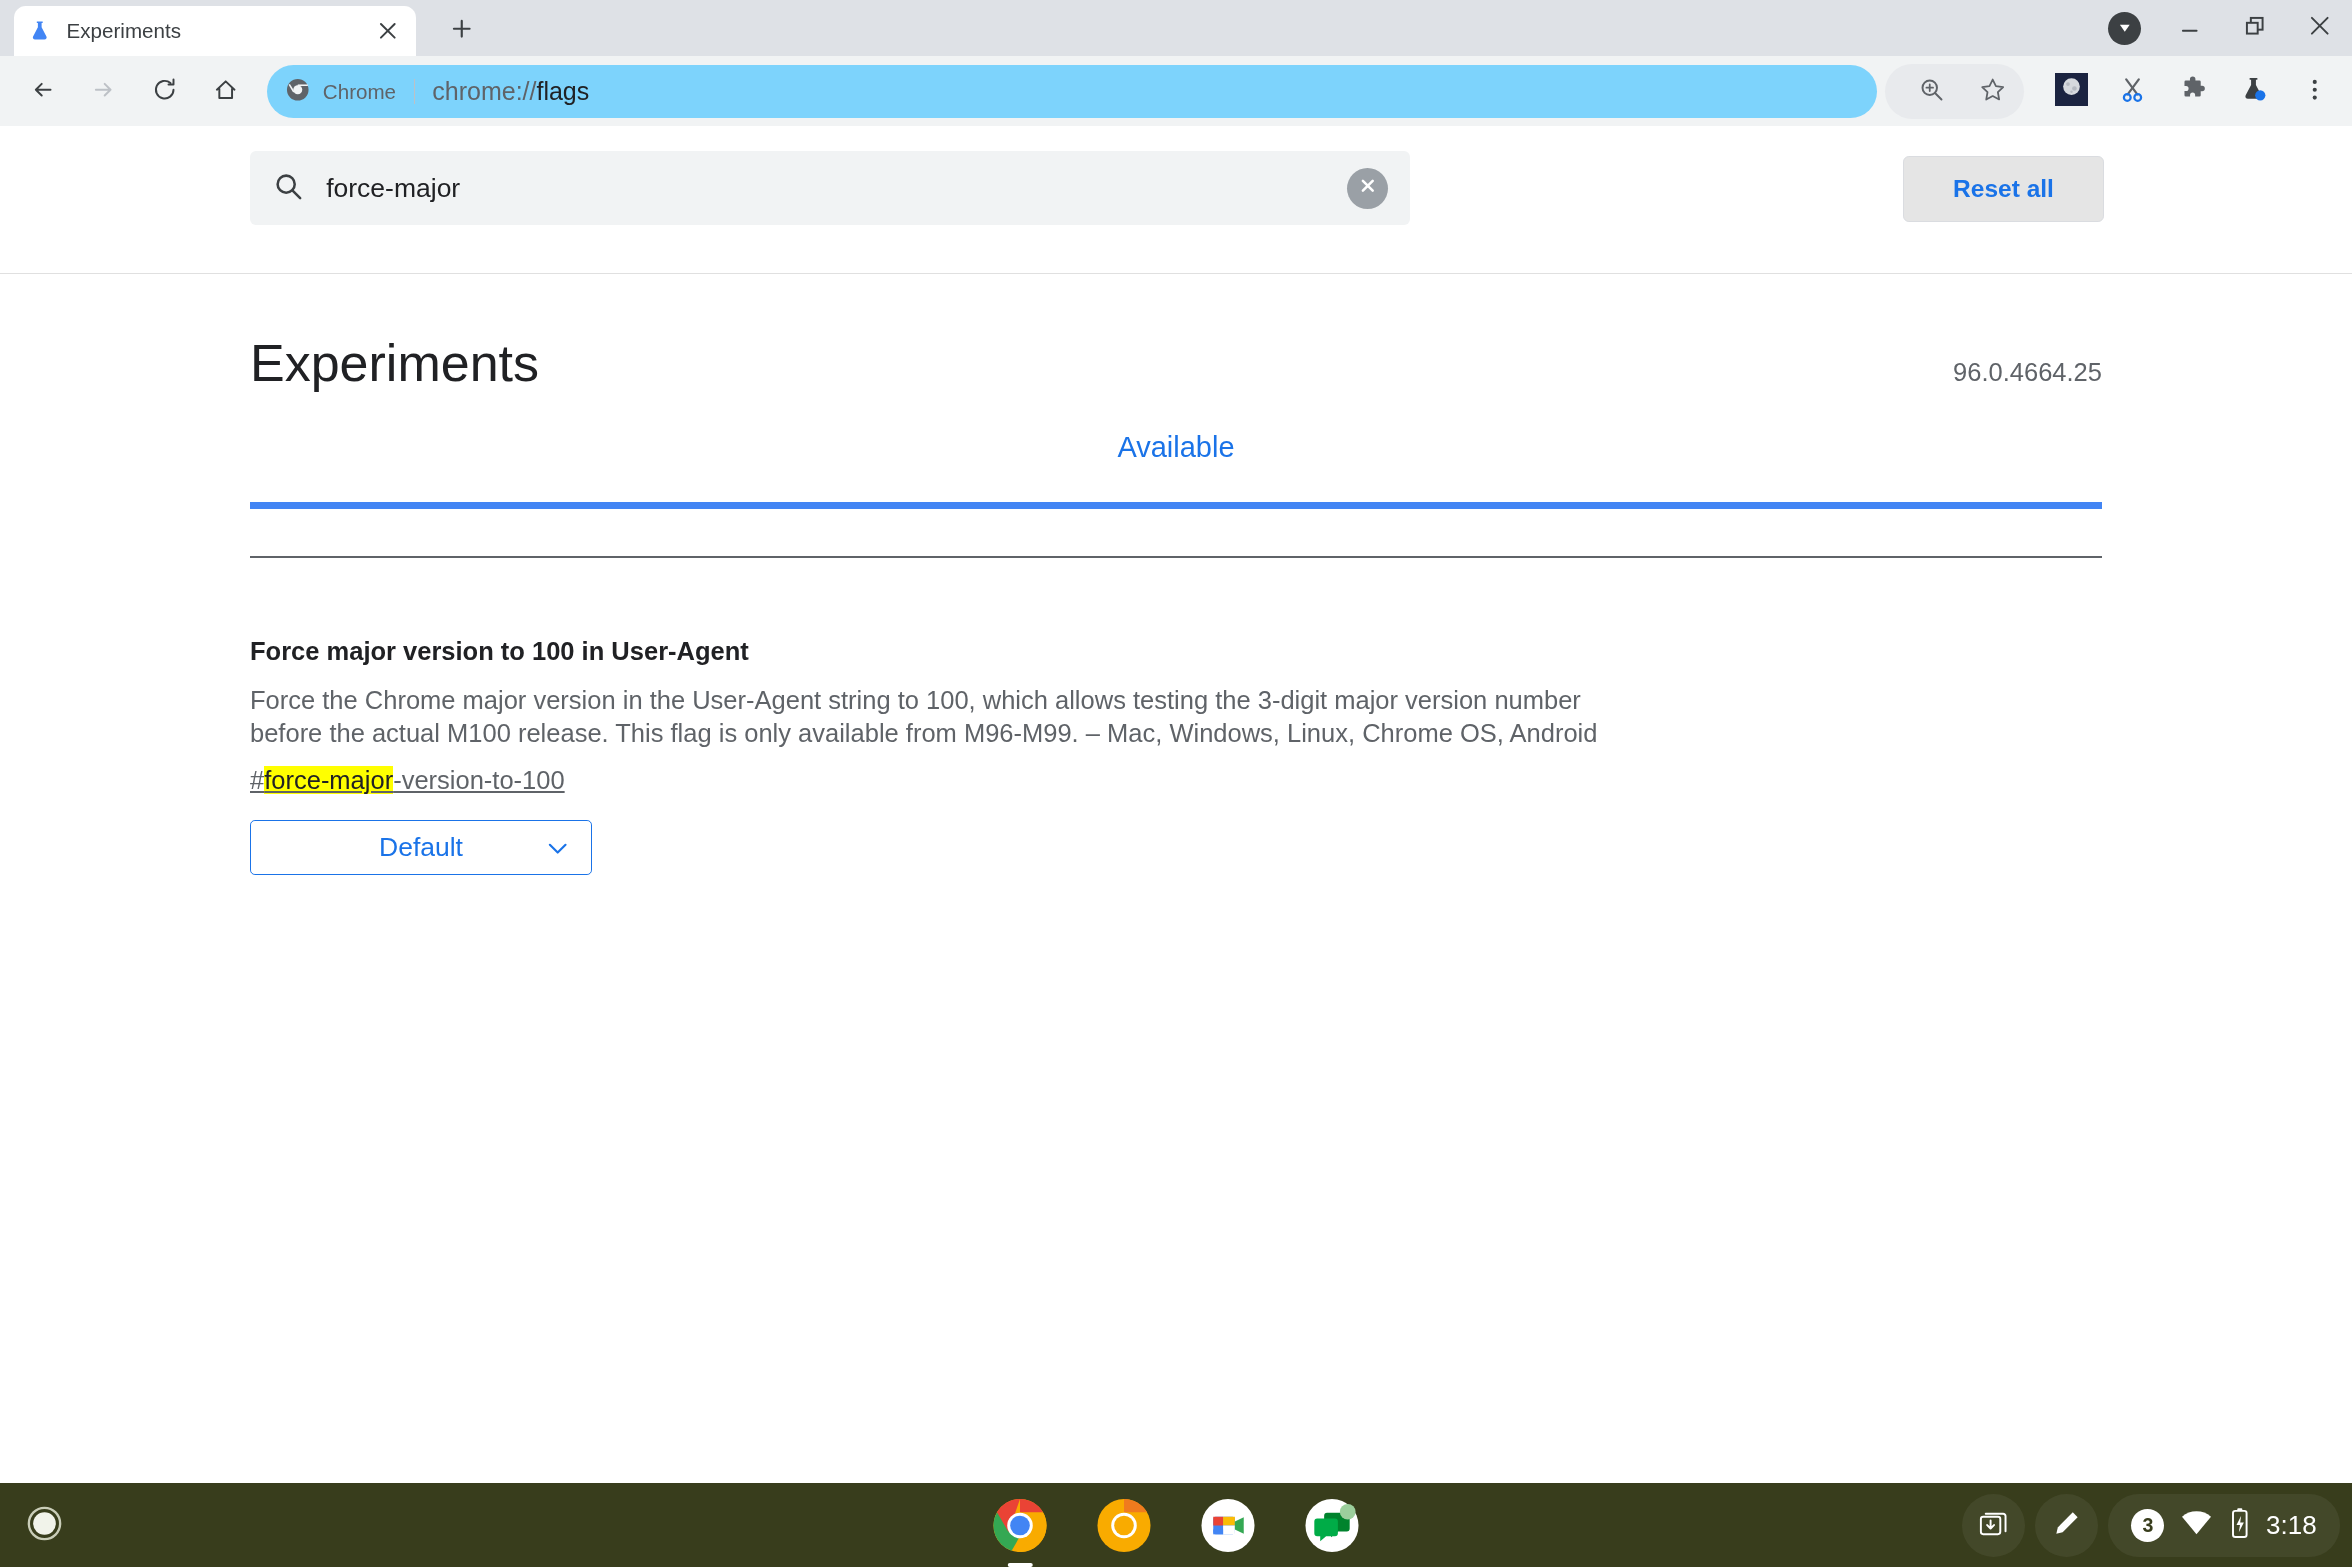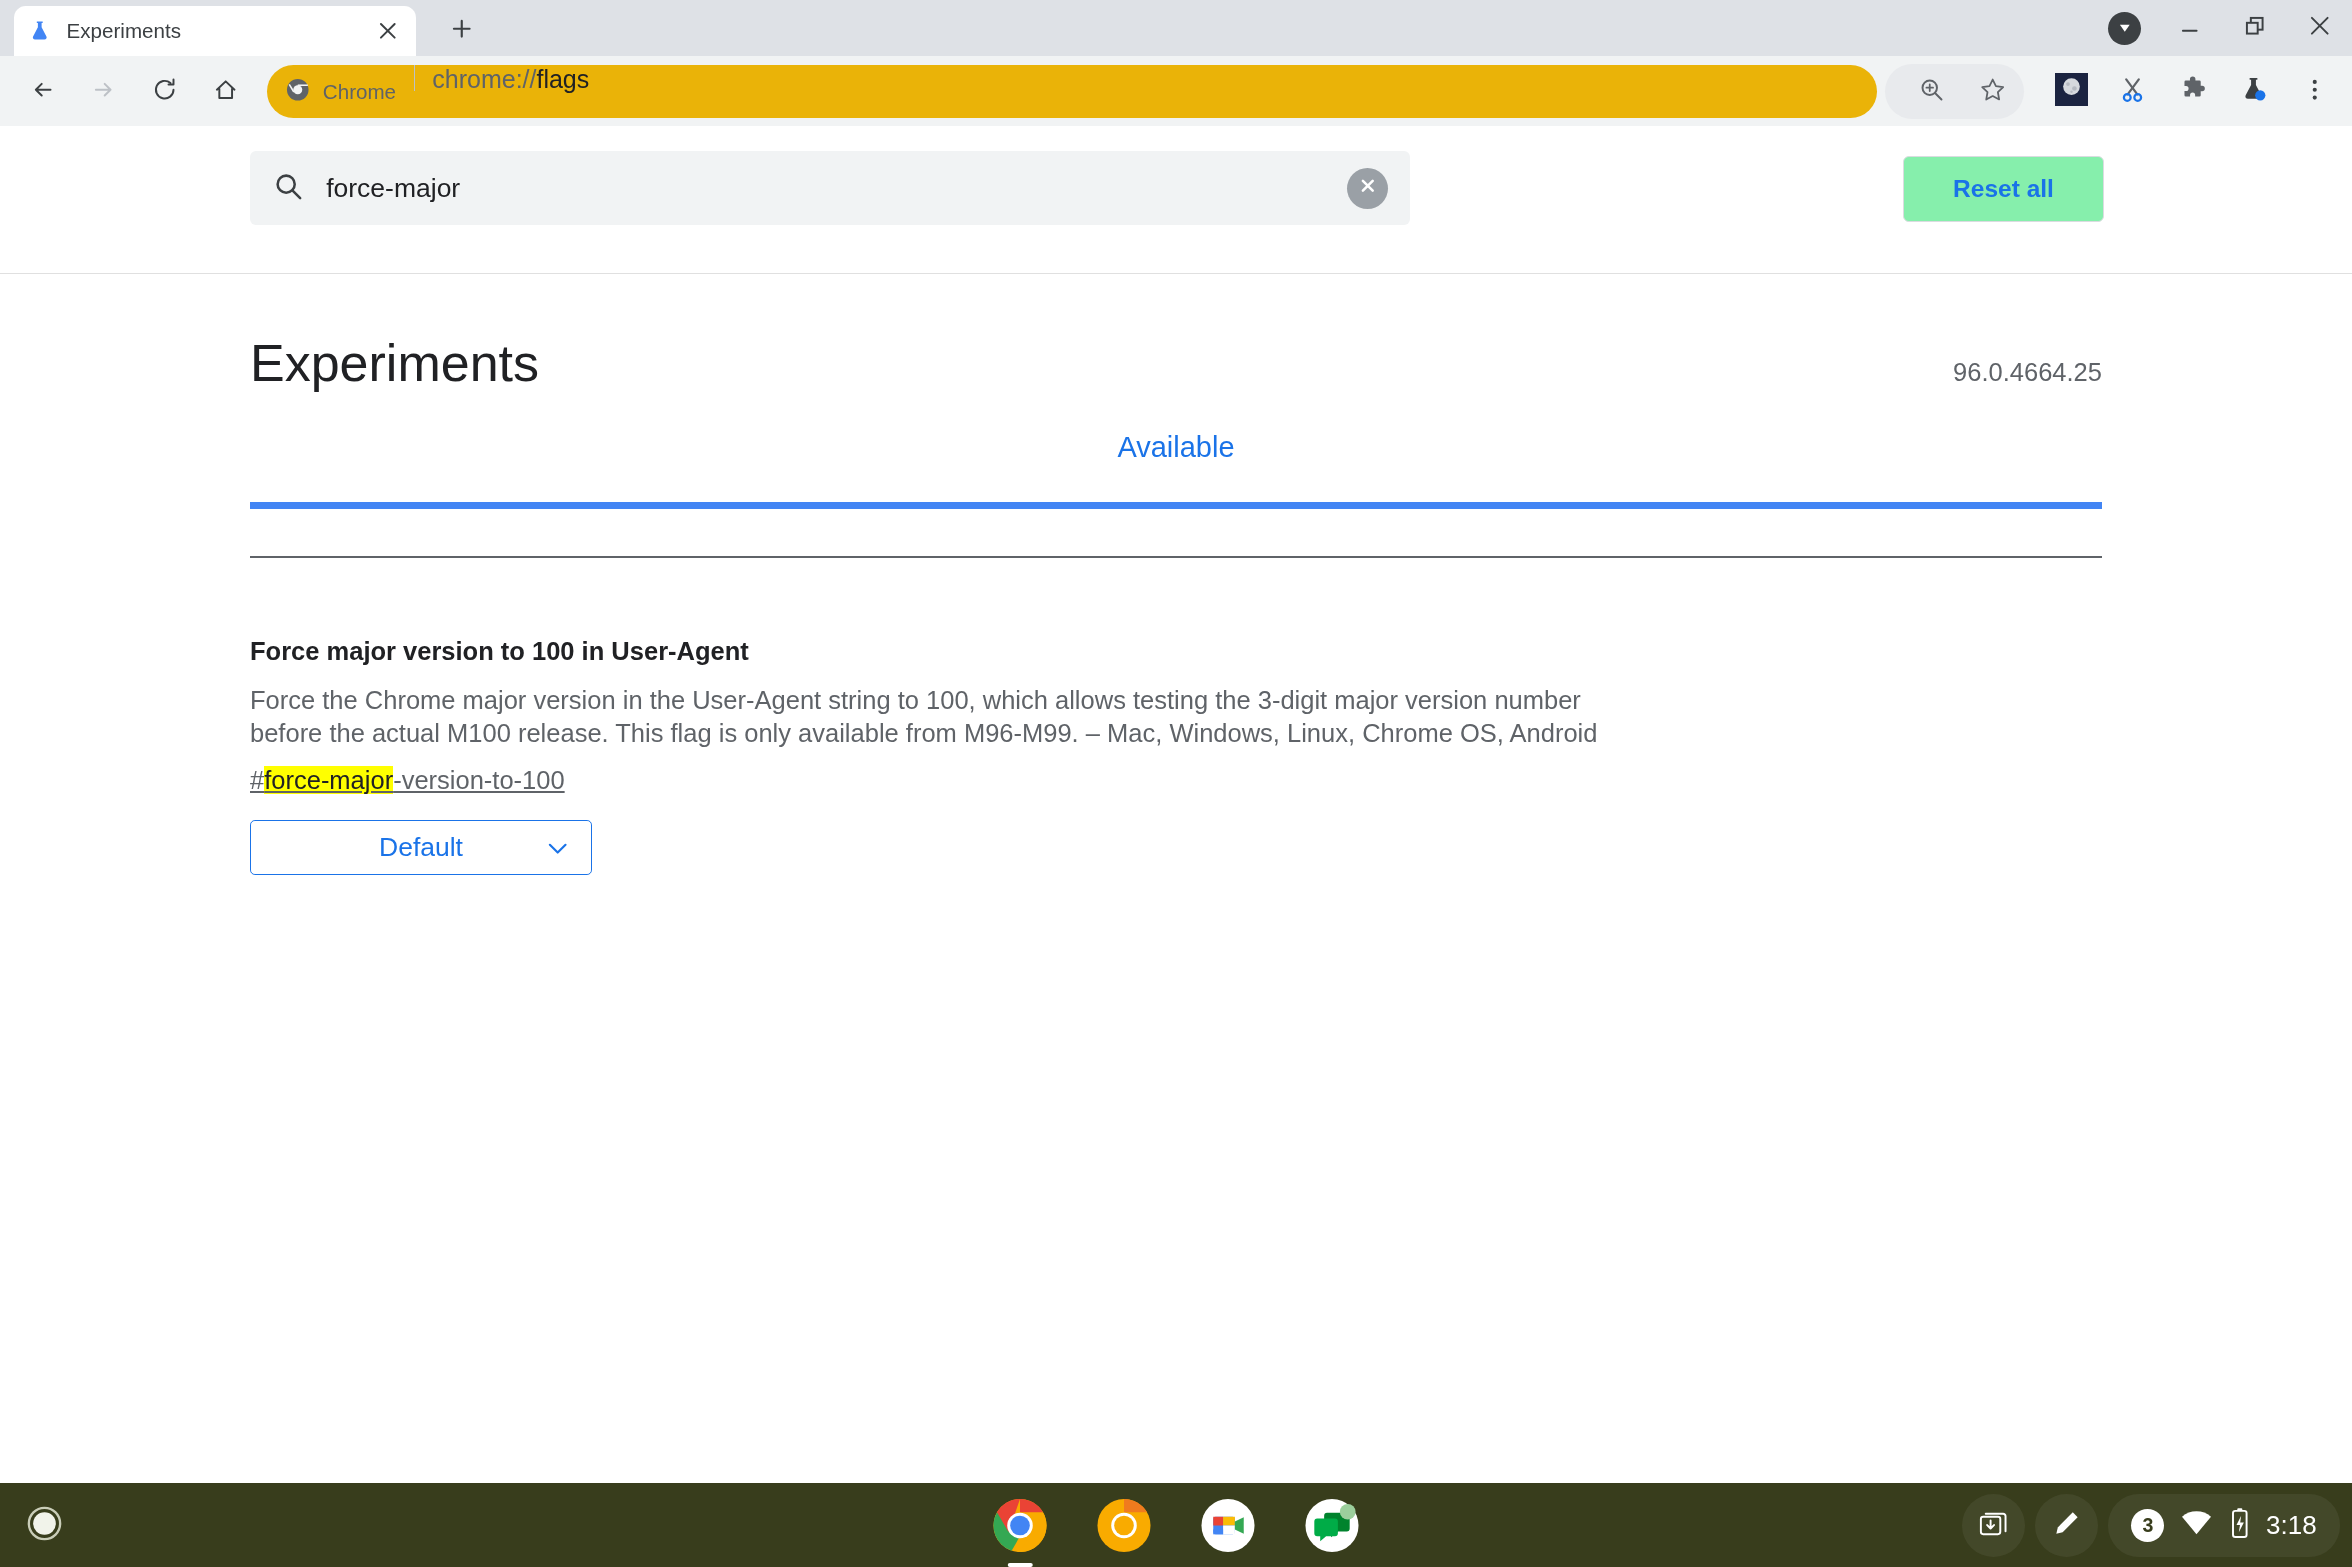--- a/index.html
+++ b/index.html
@@ -60,22 +60,22 @@
     display: flex; align-items: center;
   }
   .tb-btn {
     width: 55px; height: 55px; margin-left: 5.9px; border-radius: 50%;
     display: flex; align-items: center; justify-content: center;
     flex: 0 0 auto;
   }
   .tb-btn:first-child { margin-left: 15.7px; }
   .omnibox {
     flex: 1 1 auto; height: 53px; margin: 0 7.8px 0 13.7px;
-    background: #eab308; border-radius: 26.5px;
-    display: flex; padding: 0 17.6px;
+    background: #7dd3fc; border-radius: 26.5px;
+    display: flex; align-items: center; padding: 0 17.6px;
     min-width: 0;
   }
   .omni-chip {
     display: flex; align-items: center; gap: 12.7px; flex: 0 0 auto;
   }
   .omni-label { font-size: 20.6px; color: #5f6368; }
   .omni-div {
     width: 1px; height: 25.5px; background: #bdc1c6; margin: 0 17.6px;
   }
   .omni-url { font-size: 25px; color: #5f6368; white-space: nowrap; }
@@ -107,21 +107,21 @@
     font-size: 26.5px; color: #202124; margin-left: 21.6px;
   }
   .clear-btn {
     width: 41px; height: 41px; border-radius: 50%; background: #9aa0a6;
     display: flex; align-items: center; justify-content: center;
     flex: 0 0 auto;
   }
   .reset-all {
     position: absolute; left: 1903px; top: 156px;
     width: 201px; height: 66px;
-    border: 1px solid #dadce0; border-radius: 5.9px; background: #86efac;
+    border: 1px solid #dadce0; border-radius: 5.9px; background: #e5e5e5;
     color: #1a73e8; font-size: 24.5px; font-weight: bold;
     font-family: "Liberation Sans", sans-serif;
     display: flex; align-items: center; justify-content: center;
   }
 
   
   .content { position: absolute; left: 0; top: 274px; width: 2352px; }
   .title-row {
     position: absolute; left: 250px; top: 59px; width: 1852px;
     display: flex; align-items: baseline; justify-content: space-between;

